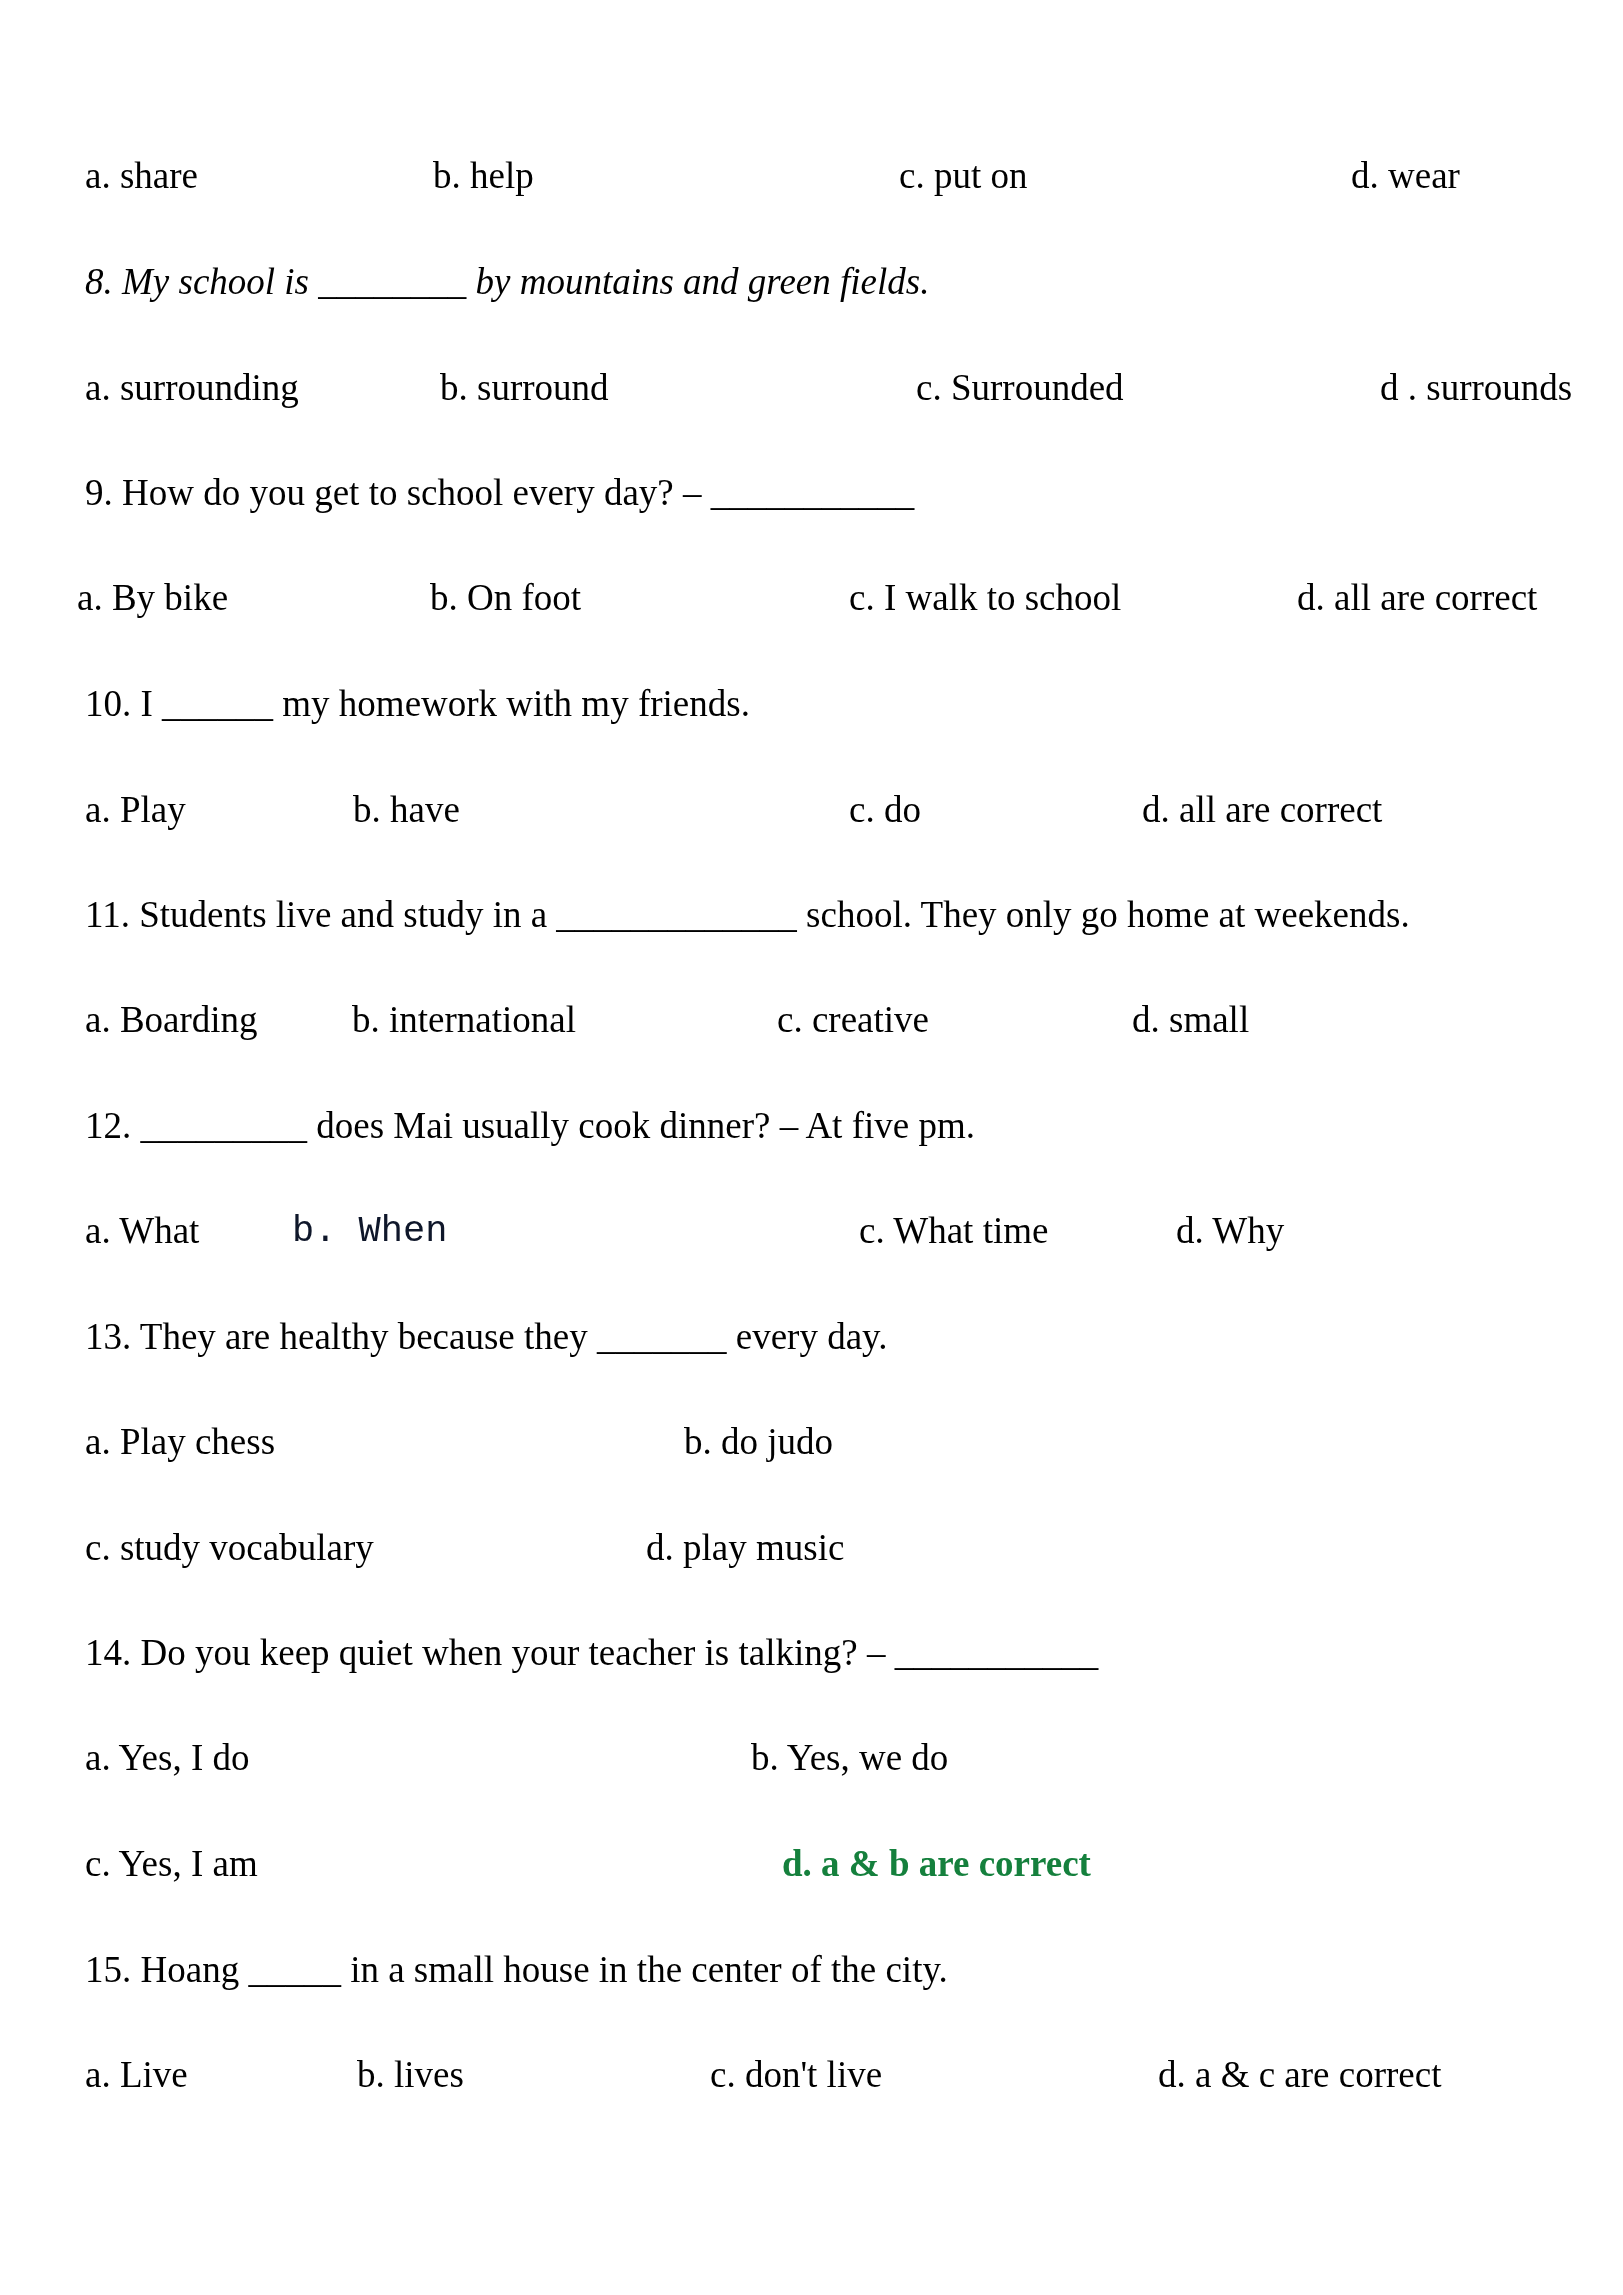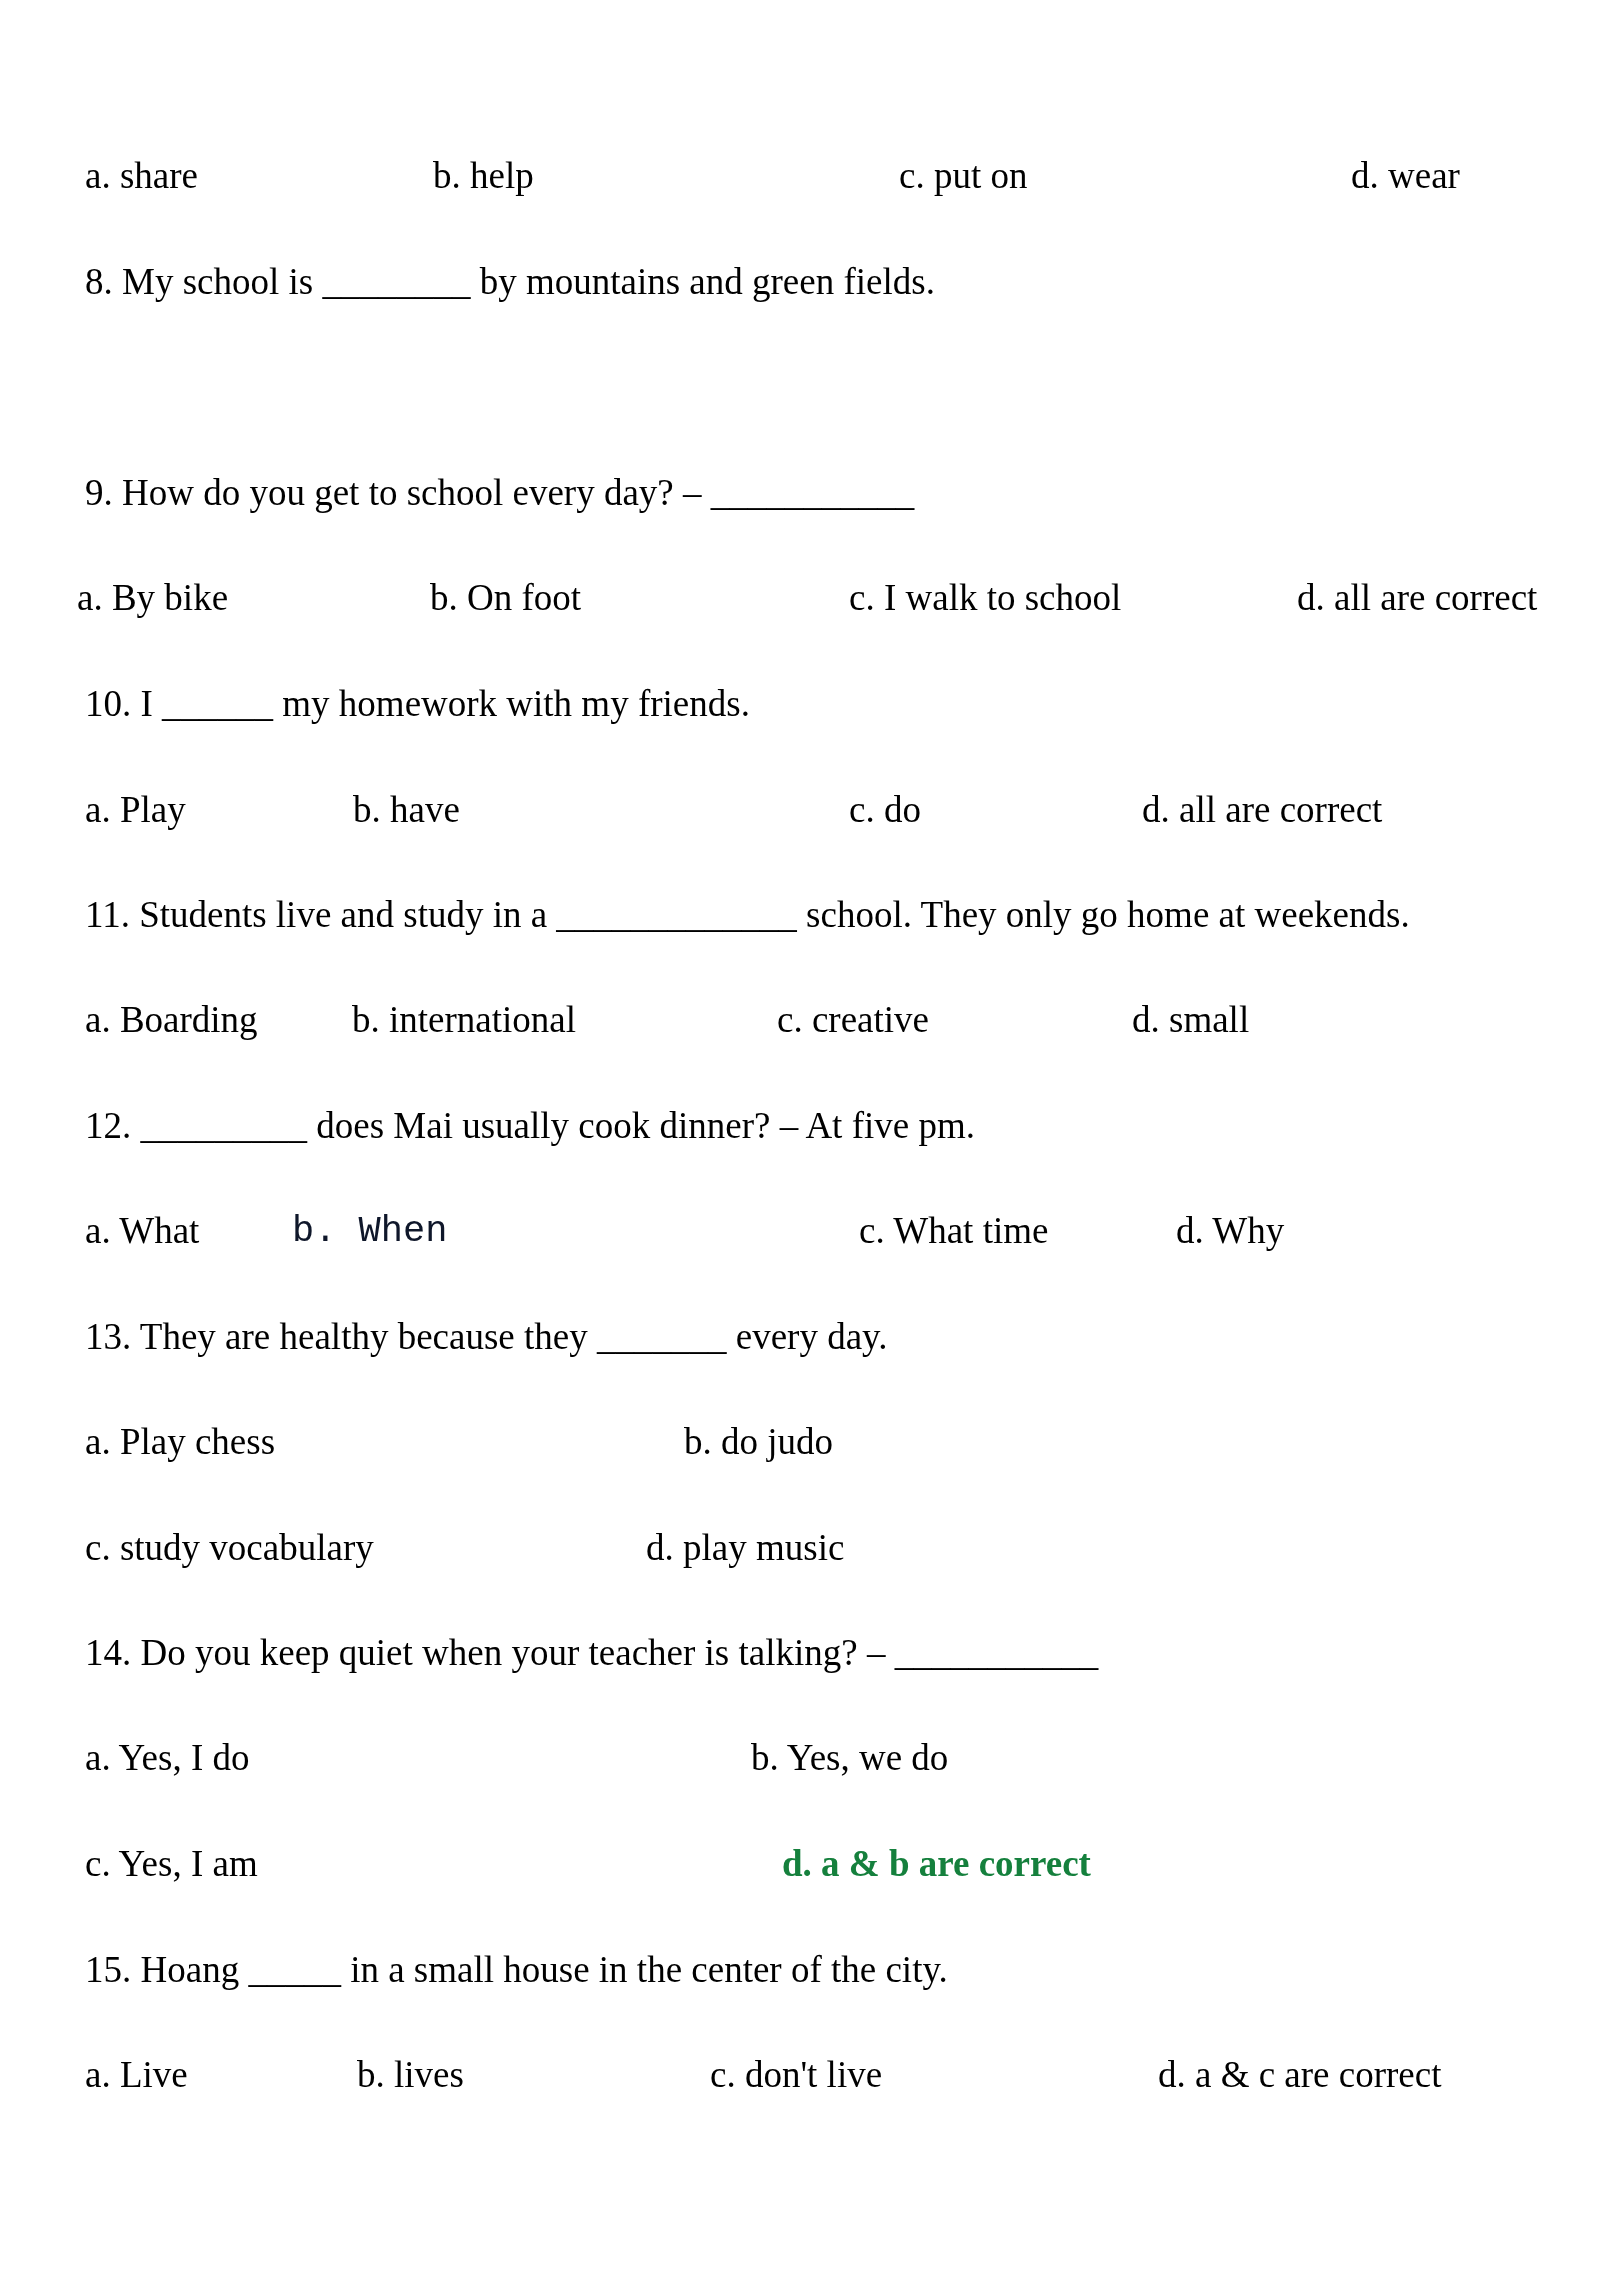--- a/index.html
+++ b/index.html
@@ -42,22 +42,28 @@
 </head>
 <body>
 
 <div class="page" id="page" style="background: rgb(255, 255, 255);">
     <div class="line" style="top: 150px;">
       <span class="txt" style="left: 85px; color: rgb(0, 0, 0);">a. share</span>
       <span class="txt" style="left: 393px; color: rgb(0, 0, 0); margin-left: 40px;">b. help</span>
       <span class="txt" style="left: 899px; color: rgb(0, 0, 0);">c. put on</span>
       <span class="txt" style="left: 1351px; color: rgb(0, 0, 0);">d. wear</span>
     </div>
-    <div class="line" style="top: 256px;">
+    <div class="line" style="top: 256px; font-style: italic;">
       <span class="txt" style="left: 85px; color: rgb(0, 0, 0);">8. My school is ________ by mountains and green fields.</span>
+    </div>
+    <div class="line" style="top: 362px;">
+      <span class="txt" style="left: 85px; color: rgb(0, 0, 0);">a. surrounding</span>
+      <span class="txt" style="left: 440px; color: rgb(0, 0, 0);">b. surround</span>
+      <span class="txt" style="left: 916px; color: rgb(0, 0, 0);">c. Surrounded</span>
+      <span class="txt" style="left: 1380px; color: rgb(0, 0, 0);">d . surrounds</span>
     </div>
     <div class="line" style="top: 467px;">
       <span class="txt" style="left: 85px; color: rgb(0, 0, 0);">9. How do you get to school every day? – ___________</span>
     </div>
     <div class="line" style="top: 572px;">
       <span class="txt" style="left: 77px; color: rgb(0, 0, 0);">a. By bike</span>
       <span class="txt" style="left: 430px; color: rgb(0, 0, 0);">b. On foot</span>
       <span class="txt" style="left: 849px; color: rgb(0, 0, 0);">c. I walk to school</span>
       <span class="txt" style="left: 1297px; color: rgb(0, 0, 0);">d. all are correct</span>
     </div>

